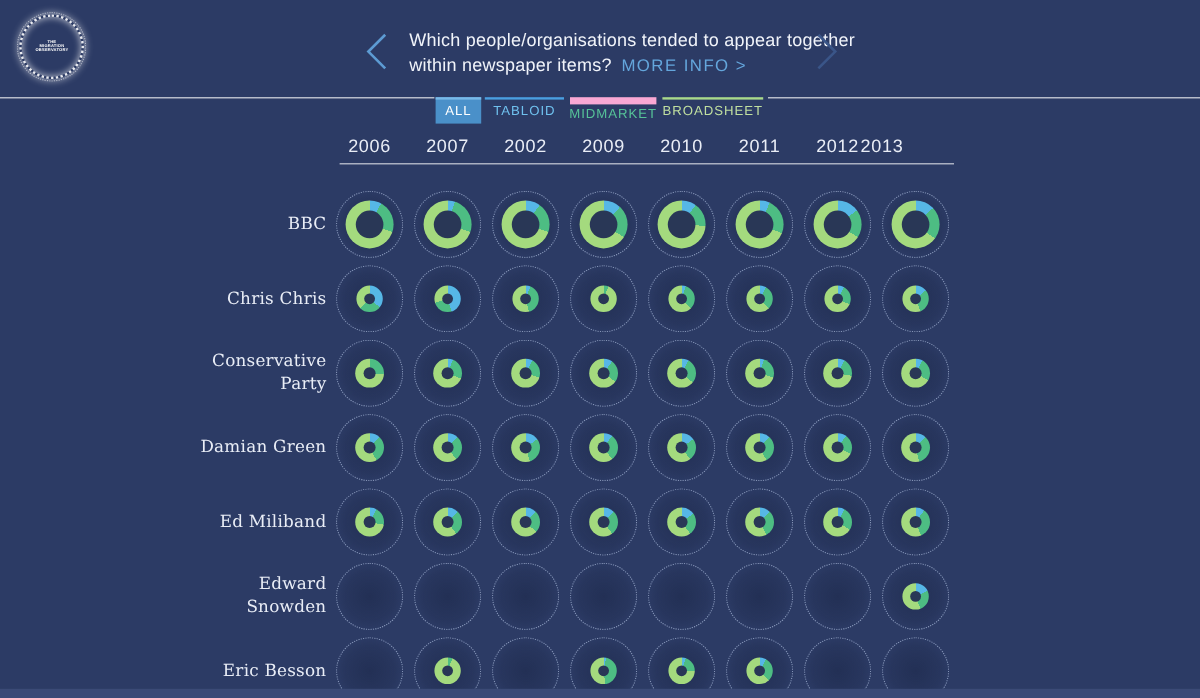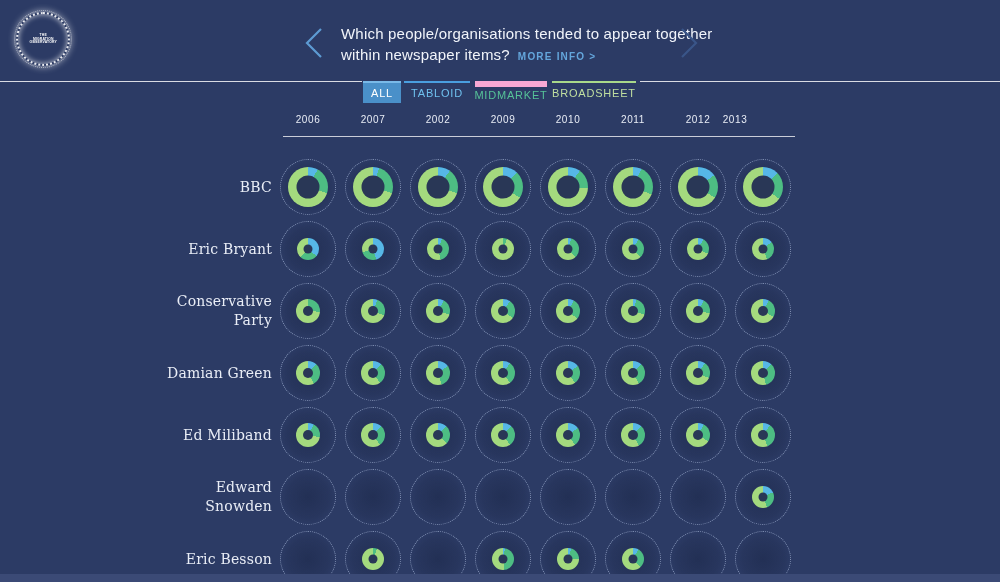--- a/index.html
+++ b/index.html
@@ -14,33 +14,33 @@
     border:2px dotted rgba(255,255,255,.9);
     box-shadow:0 0 6px 2px rgba(255,255,255,.45), inset 0 0 5px 1px rgba(255,255,255,.55);
     display:flex;align-items:center;justify-content:center;cursor:pointer;}
   #logo .speckle{position:absolute;inset:-4px;border-radius:50%;border:1px dotted rgba(255,255,255,.5);}
   #logo .logo-text{color:#fff;font-size:10px;line-height:1.05;text-align:center;font-weight:bold;
     transform:scale(.34);width:200%;letter-spacing:.5px;}
   .chevron{position:absolute;width:26px;height:34px;cursor:pointer;}
   #chev-left{left:301px;top:26px;}
   #chev-right{left:676px;top:26px;}
   .question{position:absolute;left:341px;top:23px;color:#f1f4fa;font-size:15px;line-height:21px;letter-spacing:.2px;}
-  .more-info{color:#64a6dc;font-size:10px;font-weight:bold;letter-spacing:1.2px;margin-left:8px;cursor:pointer;margin-top:39px;}
+  .more-info{color:#64a6dc;font-size:14px;font-weight:normal;letter-spacing:1.2px;margin-left:8px;cursor:pointer;margin-top:39px;}
   
   .hline{position:absolute;height:1px;background:rgba(255,255,255,.82);}
   #hline-left{left:0;top:81px;width:362px;}
   #hline-right{left:640px;top:81px;width:360px;}
   .tab{position:absolute;top:81px;height:22px;display:flex;align-items:center;justify-content:center;
     font-size:11px;letter-spacing:.8px;cursor:pointer;box-sizing:border-box;}
   #tab-all{left:363px;width:38px;background:#4a90c9;border-top:2px solid #79b9e8;color:#fff;}
   #tab-tabloid{left:404px;width:66px;border-top:2px solid #4a9fe0;color:#6fc0ee;}
   #tab-midmarket{left:475px;width:72px;border-top:6px solid #f9a8d4;color:#56c298;}
   #tab-broadsheet{left:552px;width:84px;border-top:2px solid #a9d98a;color:#c0dfa0;}
   
-  .year{position:absolute;top:114px;width:60px;text-align:center;color:#e9edf6;font-size:10px;letter-spacing:.6px;}
+  .year{position:absolute;top:114px;width:60px;text-align:center;color:#e9edf6;font-size:15px;letter-spacing:.6px;}
   #year-line{left:283px;top:136px;width:512px;background:rgba(255,255,255,.75);}
   
   .row-label{position:absolute;width:126px;left:146px;height:60px;display:flex;align-items:center;
     justify-content:flex-end;text-align:right;color:#e9edf6;
     font-family:"DejaVu Serif","Liberation Serif",serif;font-size:14px;line-height:1.35;letter-spacing:.2px;}
   .cell{position:absolute;width:56px;height:56px;border-radius:50%;
     border:1.5px dotted rgba(186,202,233,.62);box-sizing:border-box;
     background:radial-gradient(circle at 50% 50%, rgba(18,28,56,.35) 0%, rgba(24,34,64,.18) 55%, rgba(24,34,64,0) 72%);
     display:flex;align-items:center;justify-content:center;cursor:pointer;}
   .donut{position:relative;border-radius:50%;}
@@ -113,21 +113,21 @@
       </div>
       <div class="cell" style="left: 605px; top: 159px;">
         <div class="donut" style="width: 40px; height: 40px; --hole: 23px; background: conic-gradient(rgb(86, 183, 230) 0deg, rgb(86, 183, 230) 7%, rgb(77, 189, 131) 0deg, rgb(77, 189, 131) 31%, rgb(164, 218, 126) 0deg, rgb(164, 218, 126) 100%);"></div>
       </div>
       <div class="cell" style="left: 670px; top: 159px;">
         <div class="donut" style="width: 40px; height: 40px; --hole: 23px; background: conic-gradient(rgb(86, 183, 230) 0deg, rgb(86, 183, 230) 15%, rgb(77, 189, 131) 0deg, rgb(77, 189, 131) 34%, rgb(164, 218, 126) 0deg, rgb(164, 218, 126) 100%);"></div>
       </div>
       <div class="cell" style="left: 735px; top: 159px;">
         <div class="donut" style="width: 40px; height: 40px; --hole: 23px; background: conic-gradient(rgb(86, 183, 230) 0deg, rgb(86, 183, 230) 13%, rgb(77, 189, 131) 0deg, rgb(77, 189, 131) 35%, rgb(164, 218, 126) 0deg, rgb(164, 218, 126) 100%);"></div>
       </div>
-      <div class="row-label" style="top: 219px;">Eric Bryant</div>
+      <div class="row-label" style="top: 219px;">Chris Chris</div>
       <div class="cell" style="left: 280px; top: 221px;">
         <div class="donut" style="width: 22px; height: 22px; --hole: 9px; background: conic-gradient(rgb(86, 183, 230) 0deg, rgb(86, 183, 230) 36%, rgb(77, 189, 131) 0deg, rgb(77, 189, 131) 62%, rgb(164, 218, 126) 0deg, rgb(164, 218, 126) 100%);"></div>
       </div>
       <div class="cell" style="left: 345px; top: 221px;">
         <div class="donut" style="width: 22px; height: 22px; --hole: 9px; background: conic-gradient(rgb(86, 183, 230) 0deg, rgb(86, 183, 230) 45%, rgb(77, 189, 131) 0deg, rgb(77, 189, 131) 70%, rgb(164, 218, 126) 0deg, rgb(164, 218, 126) 100%);"></div>
       </div>
       <div class="cell" style="left: 410px; top: 221px;">
         <div class="donut" style="width: 22px; height: 22px; --hole: 9px; background: conic-gradient(rgb(86, 183, 230) 0deg, rgb(86, 183, 230) 6%, rgb(77, 189, 131) 0deg, rgb(77, 189, 131) 46%, rgb(164, 218, 126) 0deg, rgb(164, 218, 126) 100%);"></div>
       </div>
       <div class="cell" style="left: 475px; top: 221px;">

